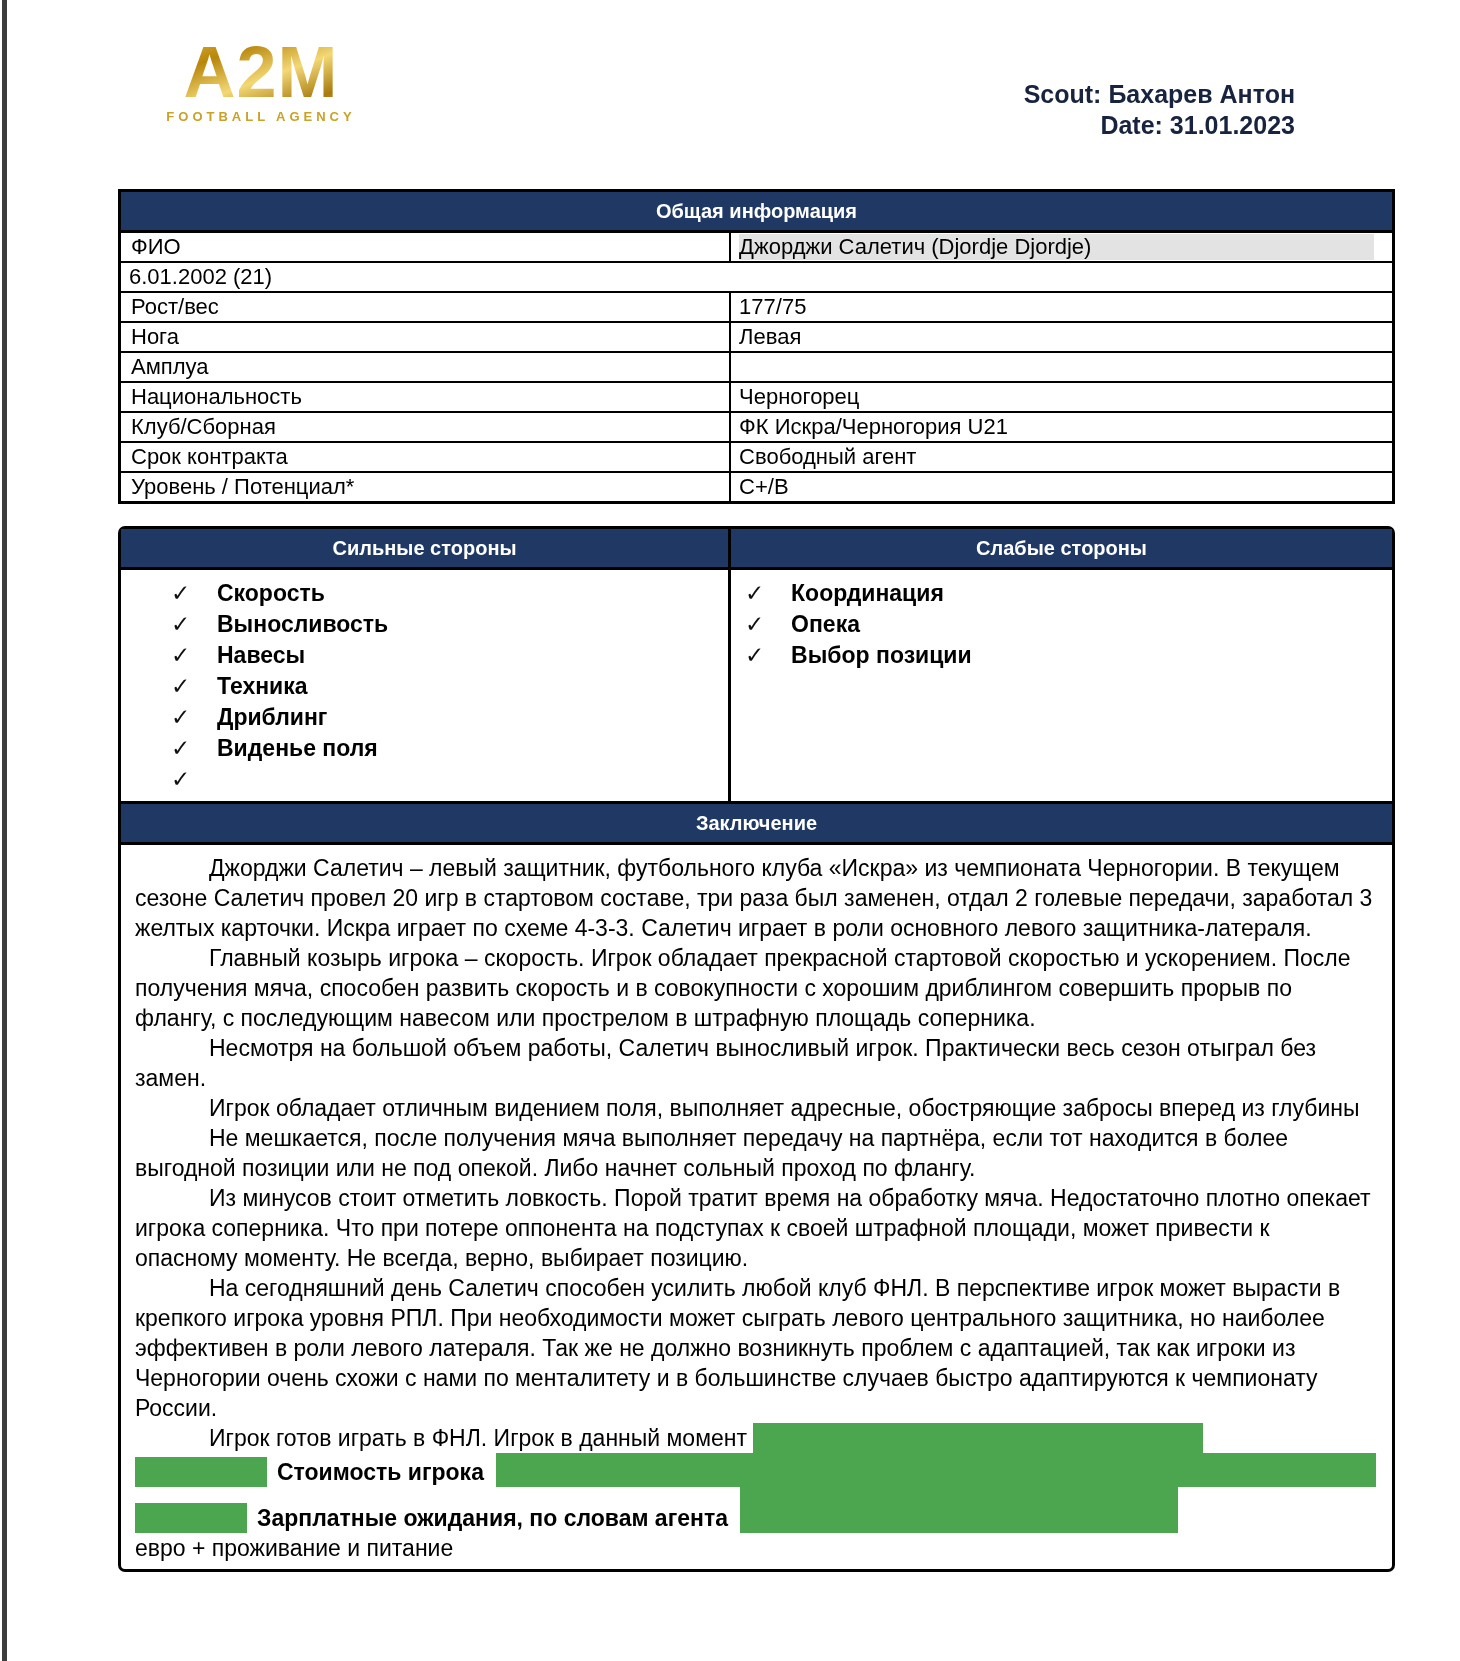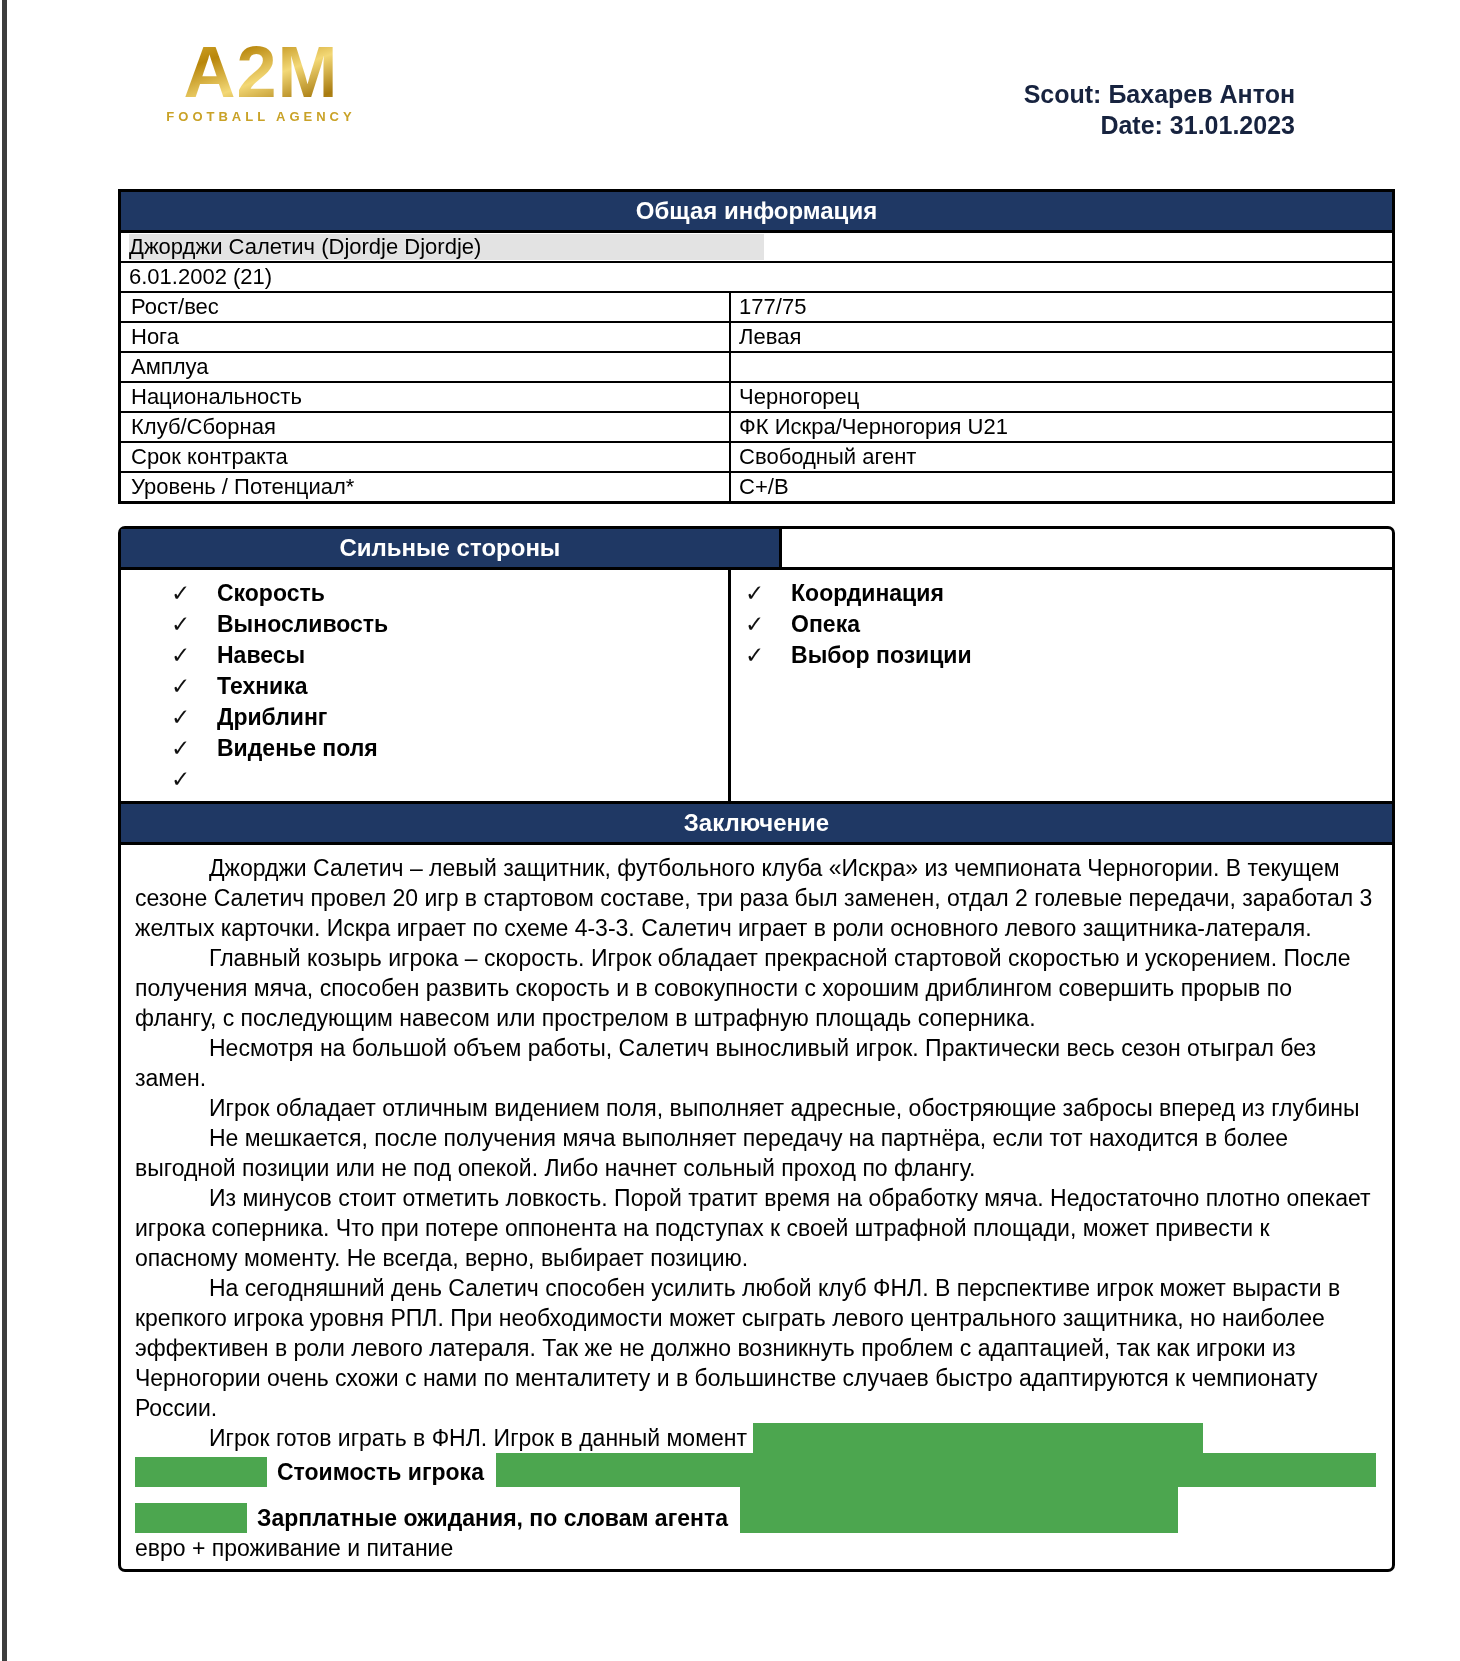--- a/index.html
+++ b/index.html
@@ -31,21 +31,21 @@
   }
   .scout-block {
     position:absolute; right:100px; top:78px; text-align:right;
     font-size:25px; font-weight:bold; color:#17233f; line-height:31px;
   }
 
   
   .tbl { border:3px solid #000; background:#fff; }
   .tbl-title {
     background:#1F3864; color:#fff; font-weight:bold; text-align:center;
-    font-size:24px; line-height:36px; padding:1px 0;
+    font-size:20px; line-height:36px; padding:1px 0;
   }
 
   
   .info-table .tbl-title { border-bottom:3px solid #000; }
   .info-row { display:flex; border-bottom:2px solid #000; font-size:22px; }
   .info-row:last-child { border-bottom:none; }
   .info-label {
     width:48%; border-right:2px solid #000; padding:1px 10px; line-height:26px;
   }
   .info-value { width:52%; padding:1px 8px; line-height:26px; }
@@ -92,20 +92,21 @@
       <div class="scout-block">
         <div>Scout: Бахарев Антон</div>
         <div>Date: 31.01.2023</div>
       </div>
     </div>
 
     <div class="tbl info-table">
       <div class="tbl-title">Общая информация</div>
 
       <div class="info-row">
+        <div class="info-label">ФИО</div>
         <div class="info-value"><span class="hl">Джорджи Салетич (Djordje Djordje)</span></div>
       </div>
       <div class="info-row">
         <div class="info-value">6.01.2002 (21)</div>
       </div>
       <div class="info-row">
         <div class="info-label">Рост/вес</div>
         <div class="info-value">177/75</div>
       </div>
       <div class="info-row">
@@ -129,20 +130,21 @@
       </div>
       <div class="info-row">
         <div class="info-label">Уровень / Потенциал*</div>
         <div class="info-value">C+/B</div>
       </div>
     </div>
 
     <div class="tbl sw-table">
       <div class="sw-header">
         <div class="tbl-title">Сильные стороны</div>
+        <div class="tbl-title">Слабые стороны</div>
       </div>
       <div class="sw-body">
         <div class="sw-col left">
           <div class="sw-item">
               <span class="check">✓</span>
               <span class="sw-label">Скорость</span>
             </div>
           <div class="sw-item">
               <span class="check">✓</span>
               <span class="sw-label">Выносливость</span>

